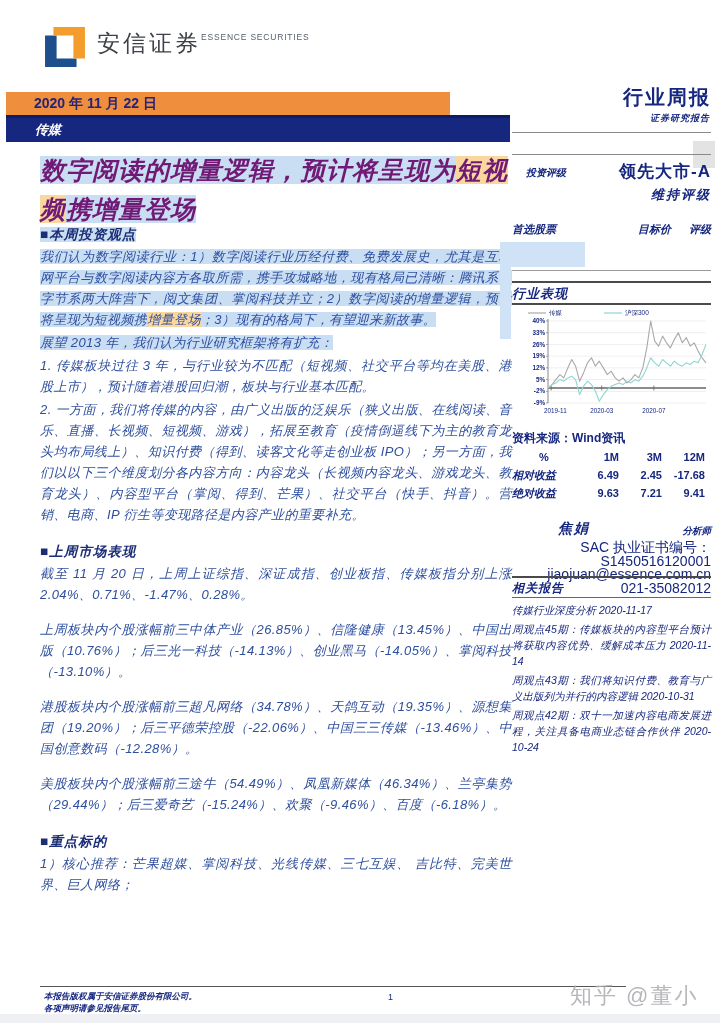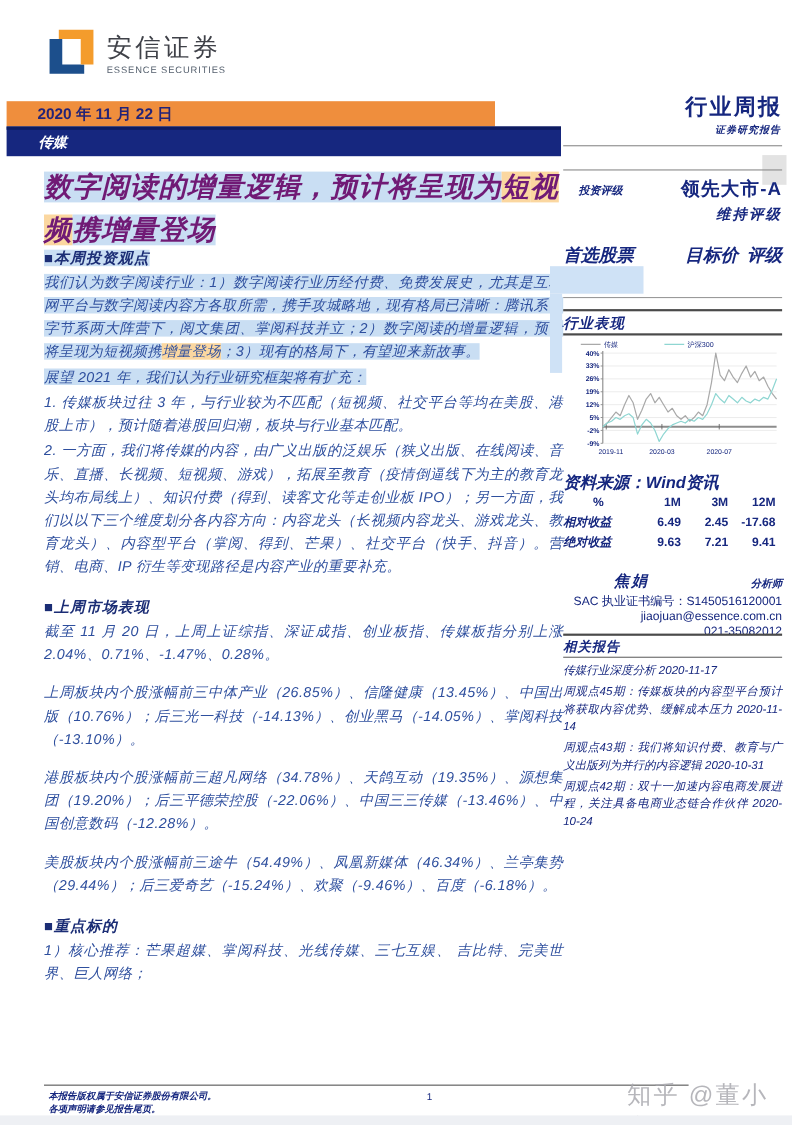--- a/index.html
+++ b/index.html
@@ -1,20 +1,20 @@
 <!DOCTYPE html>
 <html><head>
 <meta charset="utf-8">
 <style>
   html,body{margin:0;padding:0;background:#f2f3f6;}
   .page{position:relative;width:720px;height:1023px;background:#ffffff;overflow:hidden;
         font-family:"Liberation Sans","DejaVu Sans",sans-serif;margin:0 auto;}
   
   .logo{position:absolute;left:44px;top:26px;display:flex;align-items:flex-start;gap:11px;}
-  .logo-text{display:flex;flex-direction:column;margin-top:4px;}
+  .logo-text{display:flex;flex-direction:row;margin-top:4px;}
   .logo-cn{font-size:23px;color:#3f4148;letter-spacing:3px;font-weight:500;line-height:26px;}
   .logo-en{font-size:8.5px;color:#55606e;letter-spacing:0.8px;margin-top:2px;}
   .bar-orange{position:absolute;left:6px;top:92px;width:444px;height:23px;background:#ef8e3d;}
   .bar-orange span{display:block;padding-left:28px;font-size:14px;font-weight:bold;color:#232377;line-height:23px;}
   .bar-navy{position:absolute;left:6px;top:115px;width:504px;height:24px;background:#16277f;border-top:3px solid #0e1c60;}
   .bar-navy span{display:block;padding-left:29px;font-size:13px;font-weight:bold;color:#ffffff;line-height:24px;font-style:italic;}
   .doc-title{position:absolute;left:40px;top:151px;width:480px;font-size:25px;font-weight:bold;
              color:#701a75;line-height:39px;letter-spacing:1px;font-style:italic;}
   .hl-blue{background:#c9def3;}
   .hl-orange{background:#fbd7a0;}
@@ -29,38 +29,38 @@
   .rcol{position:absolute;left:512px;top:84px;width:199px;color:#16277f;}
   .rcol .abs{position:absolute;}
   .rt-title{top:0;right:0;font-size:20px;font-weight:bold;letter-spacing:2px;}
   .rt-sub{top:28px;right:1px;font-size:9px;font-weight:bold;font-style:italic;letter-spacing:1px;}
   .hline{left:0;right:0;border-top:1px solid #8a8a8a;}
   .hline2{left:0;right:0;border-top:2px solid #4a4a4a;}
   .rating-row{top:76px;left:0;right:0;display:flex;align-items:flex-end;justify-content:space-between;}
   .rating-label{font-size:10px;font-weight:bold;font-style:italic;padding-left:14px;padding-bottom:3px;}
   .rating-value{font-size:17px;font-weight:bold;letter-spacing:1px;}
   .rating-status{top:102px;right:0;font-size:13px;font-weight:bold;font-style:italic;letter-spacing:2px;}
-  .picks-row{top:138px;left:0;right:0;display:flex;font-size:16px;font-weight:bold;font-style:italic;}
+  .picks-row{top:138px;left:0;right:0;display:flex;font-size:11px;font-weight:bold;font-style:italic;}
   .picks-row .c1{flex:1;}
   .picks-row .c2{width:52px;text-align:right;}
   .picks-row .c3{width:40px;text-align:right;}
   .perf-title{top:201px;left:0;font-size:13px;font-weight:bold;font-style:italic;letter-spacing:1px;}
   .chart-box{top:222px;left:0;width:199px;height:120px;}
-  .src-line{top:346px;left:0;font-size:15px;font-weight:bold;font-style:italic;}
+  .src-line{top:346px;left:0;font-size:12px;font-weight:bold;}
   .ret-table{top:364px;left:0;right:0;font-size:11px;}
   .ret-table .tr{display:flex;line-height:18px;}
   .ret-table .h{font-weight:bold;}
   .ret-table .c1{width:64px;text-align:left;font-weight:bold;font-style:italic;}
   .ret-table .h .c1{text-align:center;font-style:normal;}
   .ret-table .cn{width:43px;text-align:right;font-weight:bold;}
   .analyst{top:436px;left:0;right:0;}
   .an-row{display:flex;justify-content:space-between;align-items:flex-end;margin-bottom:3px;gap:44px;}
   .an-name{font-size:14px;font-weight:bold;font-style:italic;margin-left:46px;letter-spacing:2px;}
   .an-title{font-size:9.5px;font-weight:bold;font-style:italic;}
-  .an-line{font-size:11px;text-align:right;line-height:13.5px;}
+  .an-line{font-size:14px;text-align:right;line-height:13.5px;}
   .rr-title{top:496px;left:0;font-size:12px;font-weight:bold;font-style:italic;letter-spacing:1px;}
   .rr-list{top:518px;left:0;right:0;font-size:10.5px;font-style:italic;line-height:16px;text-align:justify;}
   .rr-item{margin-bottom:3px;}
   
   .artifact{position:absolute;pointer-events:none;}
   .footer-hr{position:absolute;left:40px;width:586px;top:986px;border-top:1.5px solid #555;}
   .foot-line{position:absolute;left:44px;font-size:8.5px;font-weight:bold;font-style:italic;color:#16277f;}
   .page-num{position:absolute;left:388px;top:992px;font-size:9px;color:#16277f;}
   .watermark{position:absolute;left:570px;top:981px;font-size:22px;color:#aaaab0;letter-spacing:2px;opacity:0.85;}
   .bottom-strip{position:absolute;left:0;right:0;top:1014px;height:9px;background:#eef0f4;}
@@ -89,21 +89,21 @@
   <div class="bar-navy">
     <span>传媒</span>
   </div>
 
   <div class="doc-title" id="doc-title"><span class="hl-blue">数字阅读的增量逻辑，预计将呈现为</span><span class="hl-orange">短</span><span class="hl-orange">视频</span><span class="hl-blue">携增量登场</span></div>
   <div class="artifact" style="left:693px;top:141px;width:22px;height:27px;background:#dcdcdc;opacity:.8;"></div>
 
   <div class="main" id="content-blocks">
       <h3 class="blk-h"><span class="hl-blue">■本周投资观点</span></h3>
       <p class="blk-p"><span class="hl-blue">我们认为数字阅读行业：1）数字阅读行业历经付费、免费发展史，尤其是互联网平台与数字阅读内容方各取所需，携手攻城略地，现有格局已清晰：腾讯系、字节系两大阵营下，阅文集团、掌阅科技并立；2）数字阅读的增量逻辑，预计将呈现为短视频携</span><span class="hl-orange">增量登场</span><span class="hl-blue">；3）现有的格局下，有望迎来新故事。</span></p>
-      <p class="blk-p"><span class="hl-blue">展望 2021 年，我们认为行业研究框架将有扩充：</span></p>
+      <p class="blk-p"><span class="hl-blue">展望 2013 年，我们认为行业研究框架将有扩充：</span></p>
       <p class="blk-p"><span>1. 传媒板块过往 3 年，与行业较为不匹配（短视频、社交平台等均在美股、港股上市），预计随着港股回归潮，板块与行业基本匹配。</span></p>
       <p class="blk-p"><span>2. 一方面，我们将传媒的内容，由广义出版的泛娱乐（狭义出版、在线阅读、音乐、直播、长视频、短视频、游戏），拓展至教育（疫情倒逼线下为主的教育龙头均布局线上）、知识付费（得到、读客文化等走创业板 IPO）；另一方面，我们以以下三个维度划分各内容方向：内容龙头（长视频内容龙头、游戏龙头、教育龙头）、内容型平台（掌阅、得到、芒果）、社交平台（快手、抖音）。营销、电商、IP 衍生等变现路径是内容产业的重要补充。</span></p>
       <h3 class="blk-h"><span>■上周市场表现</span></h3>
       <p class="blk-p"><span>截至 11 月 20 日，上周上证综指、深证成指、创业板指、传媒板指分别上涨 2.04%、0.71%、-1.47%、0.28%。</span></p>
       <p class="blk-p"><span>上周板块内个股涨幅前三中体产业（26.85%）、信隆健康（13.45%）、中国出版（10.76%）；后三光一科技（-14.13%）、创业黑马（-14.05%）、掌阅科技（-13.10%）。</span></p>
       <p class="blk-p"><span>港股板块内个股涨幅前三超凡网络（34.78%）、天鸽互动（19.35%）、源想集团（19.20%）；后三平德荣控股（-22.06%）、中国三三传媒（-13.46%）、中国创意数码（-12.28%）。</span></p>
       <p class="blk-p"><span>美股板块内个股涨幅前三途牛（54.49%）、凤凰新媒体（46.34%）、兰亭集势（29.44%）；后三爱奇艺（-15.24%）、欢聚（-9.46%）、百度（-6.18%）。</span></p>
       <h3 class="blk-h"><span>■重点标的</span></h3>
       <p class="blk-p"><span>1）核心推荐：芒果超媒、掌阅科技、光线传媒、三七互娱、 吉比特、完美世界、巨人网络；</span></p>
     </div>

